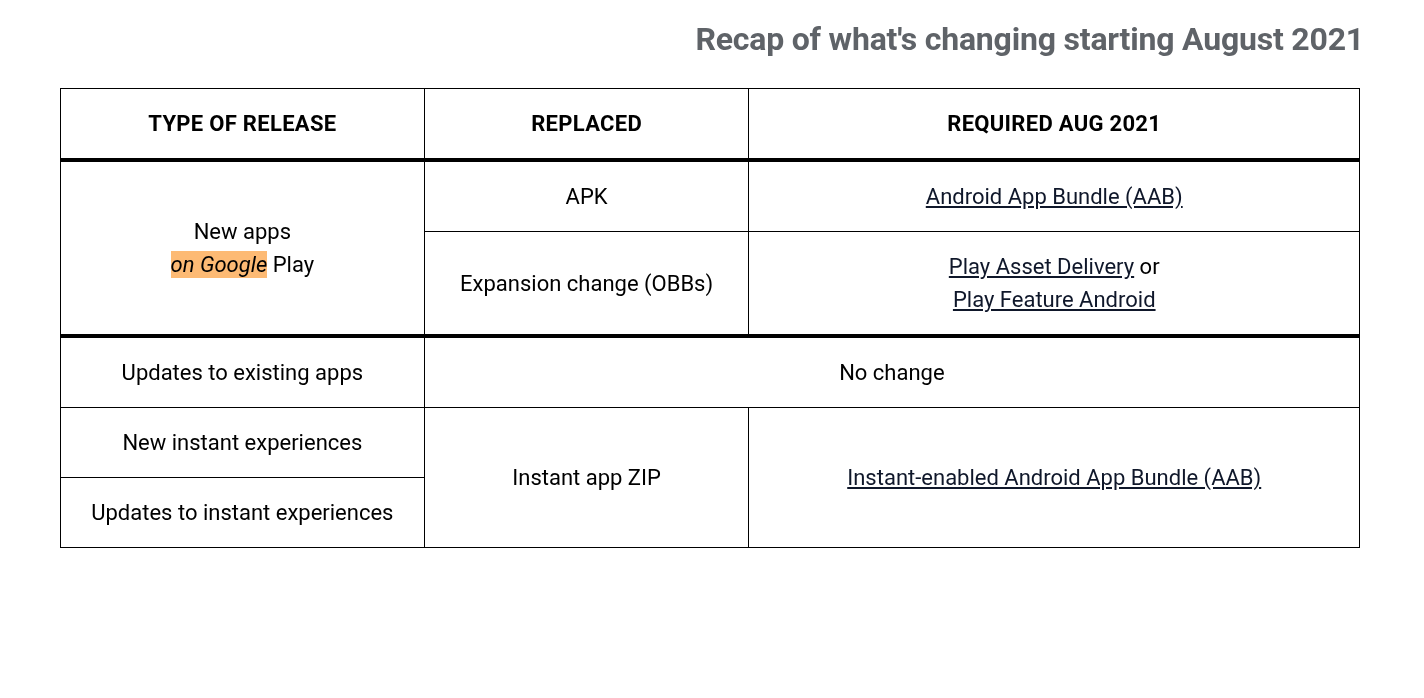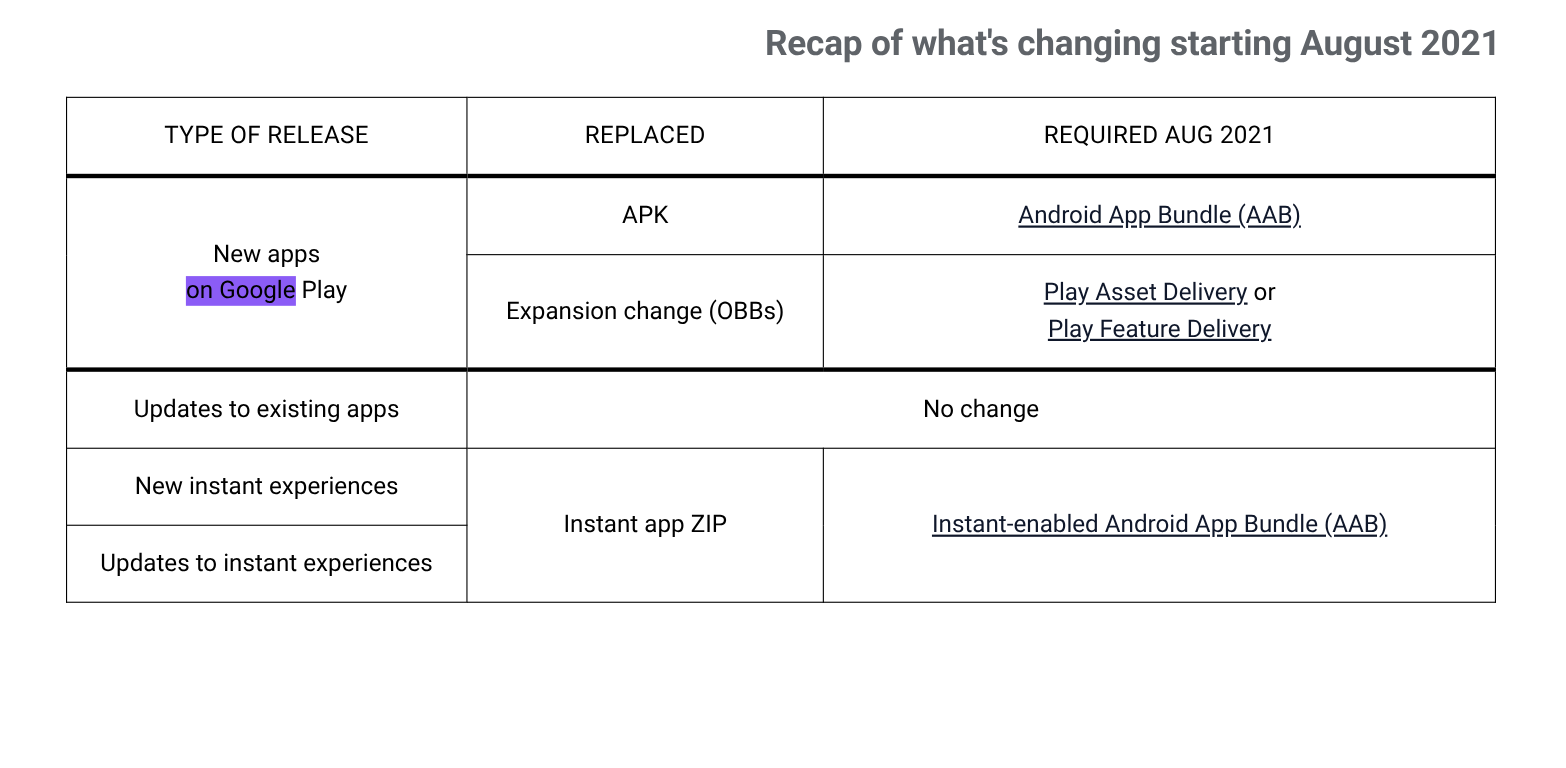--- a/index.html
+++ b/index.html
@@ -25,43 +25,44 @@
     }
     table.release-table th,
     table.release-table td {
       border: 1px solid #000;
       padding: 18px 20px;
       vertical-align: middle;
       text-align: center;
       line-height: 1.5;
     }
     table.release-table th {
-      font-weight: 400;
+      font-weight: 700;
       text-transform: uppercase;
       border-bottom: 4px solid #000;
       font-size: 22px;
       letter-spacing: 0.3px;
     }
     table.release-table .col-type {
       width: 28%;
     }
     table.release-table .col-replaced {
       width: 25%;
       margin-left: 42px;
     }
     table.release-table .col-required {
       width: 47%;
     }
     a.doc-link {
       color: #0f172a;
       text-decoration: underline;
     }
     .highlight {
-      background-color: #8b5cf6;
+      background-color: #fdba74;
       padding: 1px 0;
+      font-style: italic;
     }
     .thick-bottom {
       border-bottom: 4px solid #000 !important;
     }
   </style>
 </head>
 <body>
 
 <h2 class="page-heading">Recap of what's changing starting August 2021</h2>
 
@@ -82,21 +83,21 @@
       </td>
       <td class="col-replaced">APK</td>
       <td class="col-required">
         <a href="#" class="doc-link">Android App Bundle (AAB)</a>
       </td>
     </tr>
     <tr>
       <td class="col-replaced thick-bottom">Expansion change (OBBs)</td>
       <td class="col-required thick-bottom">
         <a href="#" class="doc-link">Play Asset Delivery</a><span> or </span><br>
-        <a href="#" class="doc-link">Play Feature Delivery</a>
+        <a href="#" class="doc-link">Play Feature Android</a>
       </td>
     </tr>
 
     <tr>
       <td class="col-type">Updates to existing apps</td>
       <td colspan="2">No change</td>
     </tr>
 
     <tr>
       <td class="col-type">New instant experiences</td>

